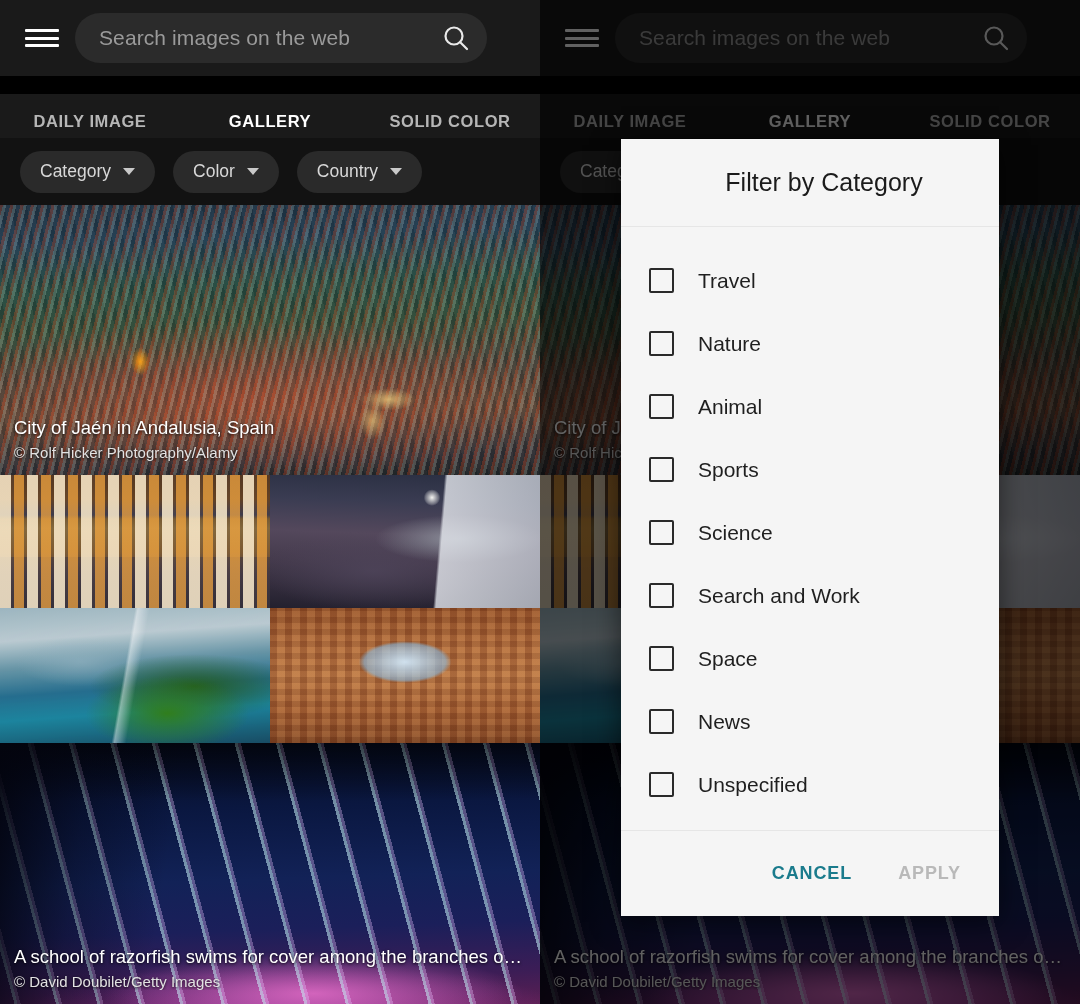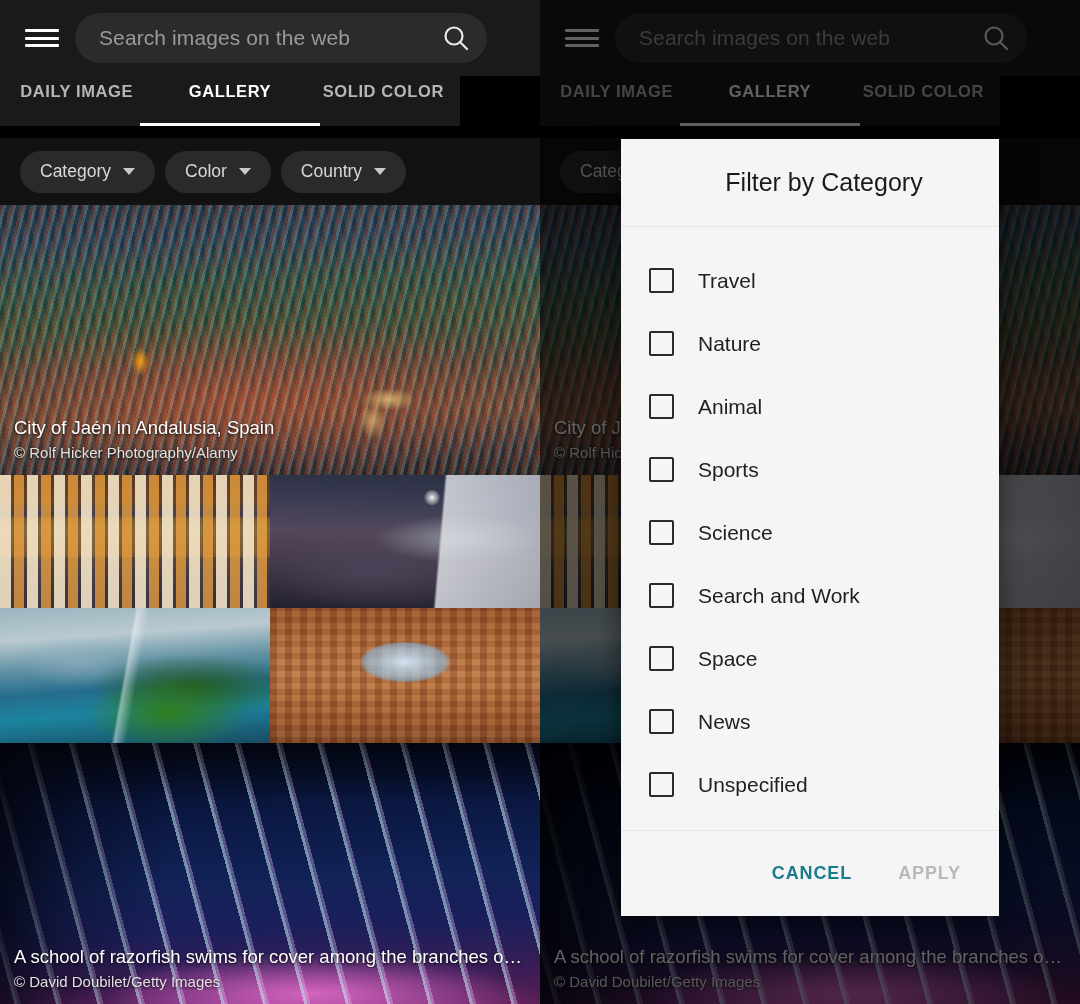--- a/index.html
+++ b/index.html
@@ -52,22 +52,22 @@
     flex: 1;
     color: #9a9a9a;
     font-size: 21px;
     letter-spacing: 0.1px;
     white-space: nowrap;
   }
   .search-icon { width: 30px; height: 30px; flex: 0 0 auto; }
   .search-icon svg { display: block; }
 
   .tabs {
-    position: absolute; top: 64px; left: 0;
-    width: 460px; height: 62px;
+    position: absolute; top: 94px; left: 0;
+    width: 540px; height: 62px;
     background: #1a1a1a;
     display: flex; align-items: flex-start;
     z-index: 5;
   }
   .tab {
     flex: 1;
     position: relative;
     text-align: center;
     padding-top: 18px;
     height: 62px;
@@ -86,21 +86,21 @@
     width: 180px; height: 3px;
     background: #ffffff;
   }
 
   .chipbar {
     position: absolute; top: 138px; left: 0;
     width: 540px; height: 67px;
     background: #121212;
     display: flex; align-items: center;
     padding-left: 20px;
-    gap: 10px;
+    gap: 18px;
     z-index: 5;
   }
   .chip {
     height: 42px;
     background: #2a2a2a;
     border-radius: 21px;
     display: flex; align-items: center;
     padding: 0 20px;
     color: #d8d8d8;
     font-size: 17.5px;

